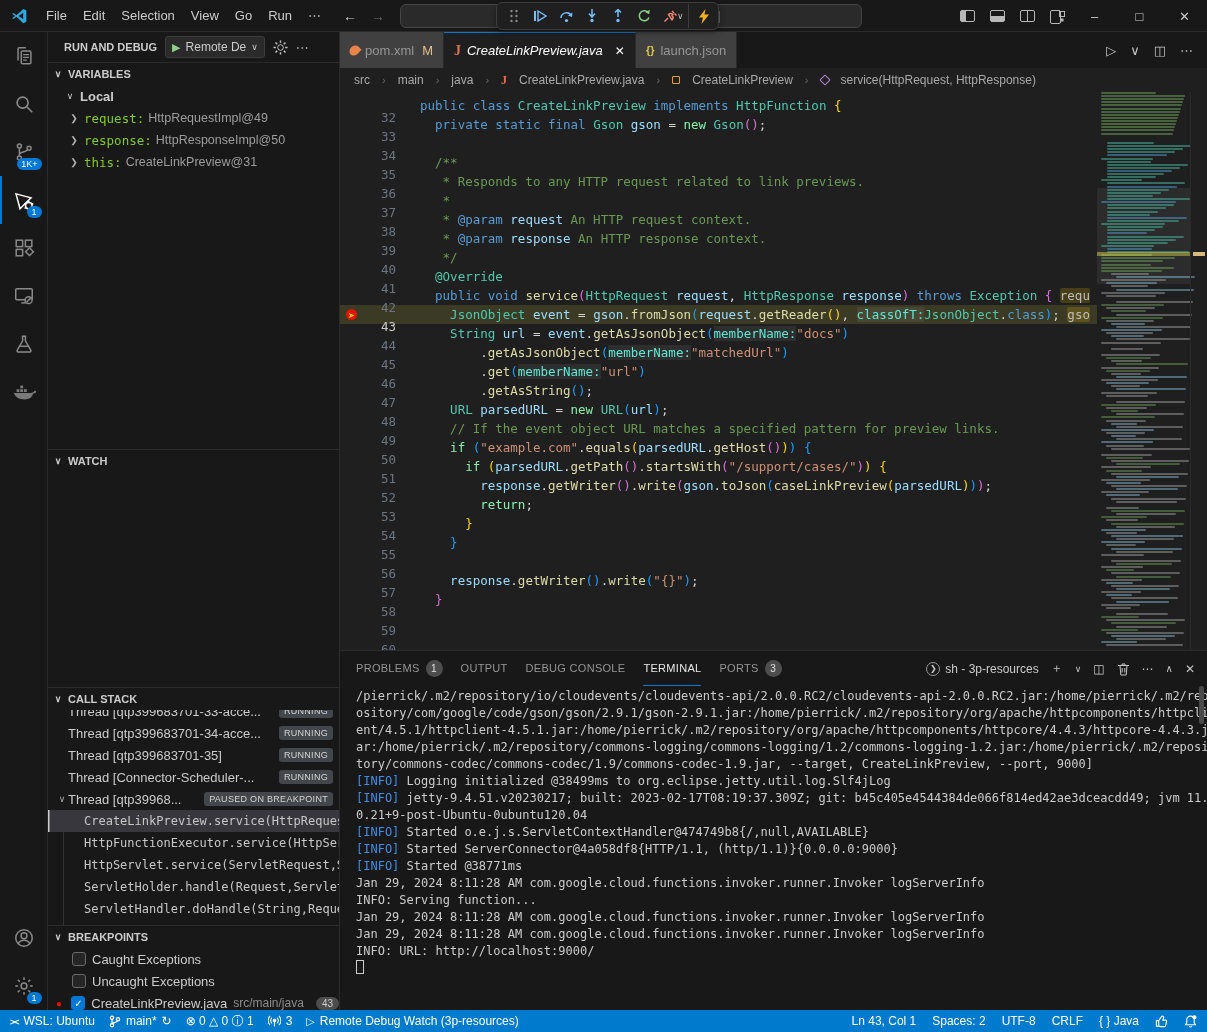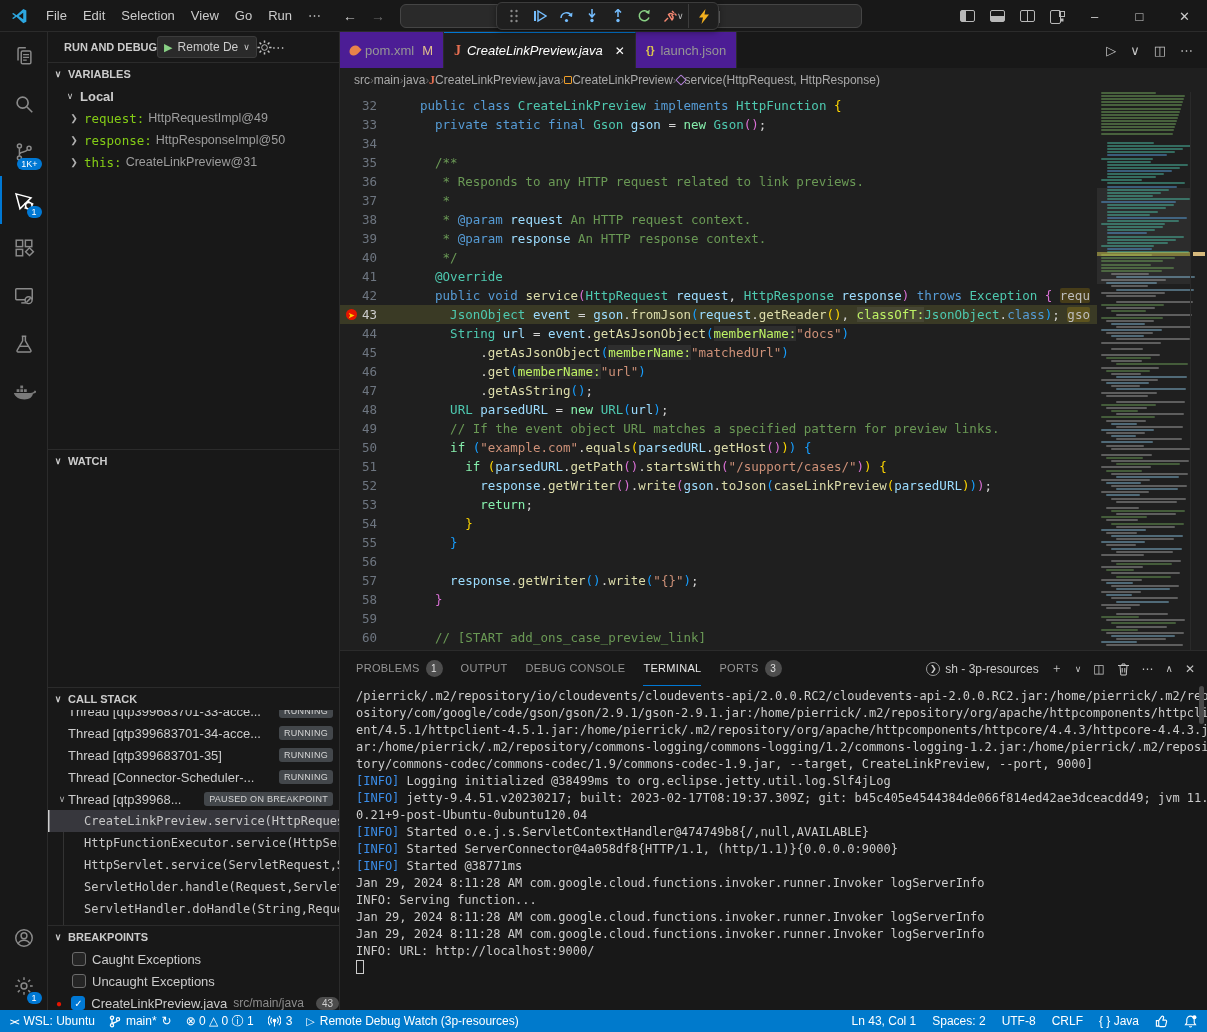--- a/index.html
+++ b/index.html
@@ -35,21 +35,21 @@
   .main { display:flex; height:978px; }
   .activitybar { width:48px; background:#181818; border-right:1px solid #2b2b2b;
     display:flex; flex-direction:column; align-items:center; }
   .act-item { width:48px; height:48px; display:flex; align-items:center; justify-content:center; position:relative; }
   .act-item.active { border-left:2px solid #0078d4; }
   .act-badge { position:absolute; right:6px; bottom:6px; background:#0078d4; color:#fff;
     border-radius:10px; font-size:9px; padding:1px 4px; min-width:15px; text-align:center; }
   .act-spacer { flex:1; }
 
   .sidebar { width:292px; background:#181818; border-right:1px solid #2b2b2b; display:flex; flex-direction:column; font-size:13px; overflow:hidden; }
-  .side-header { height:30px; display:flex; align-items:center; padding:0 8px 0 16px; }
+  .side-header { height:30px; display:flex; align-items:center; padding:0 8px 0 16px; gap:8px; }
   .side-title { font-size:11px; font-weight:bold; color:#cccccc; flex-shrink:0; }
   .cfg-select { background:#2a2a2a; border:1px solid #3c3c3c; border-radius:3px; height:22px;
     display:flex; align-items:center; gap:5px; padding:0 6px; font-size:12px; color:#cccccc; }
   .play { color:#89d185; font-size:11px; }
   .section { border-top:1px solid #2b2b2b; overflow:hidden; position:relative; }
   .sec-head { height:22px; display:flex; align-items:center; gap:4px; padding-left:4px;
     font-size:11px; font-weight:bold; color:#cccccc; }
   .chev { color:#cccccc; font-size:9px; width:12px; text-align:center; }
   .tree-row { height:22px; display:flex; align-items:center; padding-left:20px; gap:4px; }
   .var-name { color:#84cc16; font-family:"DejaVu Sans Mono", monospace; font-size:12.5px; }
@@ -67,50 +67,50 @@
   .bp-row { height:22px; display:flex; align-items:center; padding-left:8px; gap:6px; }
   .bp-dot { color:#e51400; font-size:10px; width:10px; }
   .cb { width:14px; height:14px; border:1px solid #6b6b6b; border-radius:3px; background:#252525; flex-shrink:0; }
   .cb.on { background:#0078d4; border-color:#0078d4; color:#fff; font-size:10px; text-align:center; line-height:14px; }
   .bp-detail { color:#8c8c8c; font-size:12px; margin-left:0; }
   .num-pill { background:#4d4d4d; color:#d0d0d0; border-radius:9px; font-size:10px; padding:1px 6px; margin-left:6px; }
 
   .editor-col { flex:1; display:flex; flex-direction:column; min-width:0; }
   .tabbar { height:36px; background:#181818; display:flex; align-items:stretch; font-size:13px; }
   .tab { display:flex; align-items:center; gap:6px; padding:0 10px; border-right:1px solid #2b2b2b;
-    color:#969696; background:#4c1d95; position:relative; }
+    color:#969696; background:#404040; position:relative; }
   .tab.active { background:#1f1f1f; color:#ffffff; border-top:1px solid #0078d4; }
   .tab.active .fname { font-style:italic; }
   .tab .close { margin-left:6px; font-size:12px; }
   .mod-m { color:#e2c08d; margin-left:2px; }
   .tab-actions { margin-left:auto; display:flex; align-items:center; gap:14px; padding-right:14px; color:#c5c5c5; font-size:13px; }
   .java-icon { color:#e76f51; font-weight:bold; font-family:"Liberation Serif", serif; font-size:14px; }
   .xml-icon { width:9px; height:11px; background:#e8834a; border-radius:60% 0 60% 60%; transform:rotate(45deg); }
   .json-icon { color:#dbc64d; font-weight:bold; font-size:11px; }
-  .breadcrumbs { height:24px; background:#1f1f1f; display:flex; align-items:center; gap:0;
+  .breadcrumbs { height:24px; background:#1f1f1f; display:flex; align-items:center; gap:12px;
     padding-left:14px; font-size:12px; color:#a9a9a9;text-align:center; }
   .bc-sep { color:#6a6a6a; font-size:11px; }
   .class-icon { width:8px; height:8px; border:1.5px solid #ee9d28; border-radius:1px; }
   .method-icon { width:8px; height:8px; border:1.5px solid #b180d7; transform:rotate(45deg); border-radius:1px; }
 
   .editor-wrap { height:558px; position:relative; background:#1f1f1f; display:flex; overflow:hidden; }
   .code-area { flex:1; padding-top:4px; min-width:0; overflow:hidden; }
   .code-line { display:flex; height:19px; line-height:19px; font-family:"DejaVu Sans Mono", monospace;
     font-size:12.5px; white-space:pre; }
   .code-line.current { background:rgba(255,255,80,0.12); }
   .glyph { width:22px; flex-shrink:0; position:relative; }
   .bp-glyph { position:absolute; left:6px; top:4px; width:11px; height:11px; border-radius:50%; background:#e51400; }
   .arrow-glyph { position:absolute; left:8px; top:2px; color:#ffcc00; font-size:12px; }
-  .lnum { width:34px; color:#6e7681; flex-shrink:0; }
+  .lnum { width:34px; text-align:right; color:#6e7681; flex-shrink:0;margin-top:12px; }
   .current .lnum { color:#cccccc; }
   .ltext { padding-left:24px; overflow:hidden; }
   .tok-k{color:#569cd6} .tok-c{color:#86efac} .tok-t{color:#4ec9b0} .tok-f{color:#dcdcaa}
   .tok-v{color:#9cdcfe} .tok-s{color:#ce9178} .tok-m{color:#6a9955} .tok-p{color:#d4d4d4}
   .tok-b1{color:#ffd700} .tok-b2{color:#da70d6} .tok-b3{color:#179fff}
-  .tok-h{color:#bef264; background:rgba(255,255,255,0.07); border-radius:0;}
+  .tok-h{color:#5eead4; background:rgba(255,255,255,0.07); border-radius:0;}
   .tok-iv{color:#bdbdbd; background:rgba(255,200,0,0.18); border-radius:2px;}
   .minimap { width:93px; flex-shrink:0; position:relative; background:#1f1f1f; }
   .minimap-bar { position:absolute; height:2px; border-radius:1px; }
   .mm-slider { position:absolute; left:0; right:0; background:rgba(255,255,255,0.06); }
   .mm-hl { position:absolute; left:0; right:0; height:4px; background:rgba(230,220,80,0.45); }
   .overview-ruler { width:17px; flex-shrink:0; border-left:1px solid #2a2a2a; position:relative; }
   .ruler-mark { position:absolute; left:2px; right:2px; height:4px; background:#d7ba7d; }
 
   .panel { height:360px; border-top:1px solid #2b2b2b; background:#181818; display:flex; flex-direction:column; }
   .panel-head { height:35px; display:flex; align-items:center; padding:0 12px 0 16px; gap:18px; font-size:11px; color:#969696; }
@@ -535,21 +535,21 @@
           <div class="code-line"><span class="glyph"></span><span class="lnum">50</span><span class="ltext"><span class="tok-p">    </span><span class="tok-c">if </span><span class="tok-b3">(</span><span class="tok-s">"example.com"</span><span class="tok-p">.</span><span class="tok-f">equals</span><span class="tok-b1">(</span><span class="tok-v">parsedURL</span><span class="tok-p">.</span><span class="tok-f">getHost</span><span class="tok-b2">()</span><span class="tok-b1">)</span><span class="tok-b3">)</span><span class="tok-p"> </span><span class="tok-b3">{</span></span></div>
           <div class="code-line"><span class="glyph"></span><span class="lnum">51</span><span class="ltext"><span class="tok-p">      </span><span class="tok-c">if </span><span class="tok-b1">(</span><span class="tok-v">parsedURL</span><span class="tok-p">.</span><span class="tok-f">getPath</span><span class="tok-b2">()</span><span class="tok-p">.</span><span class="tok-f">startsWith</span><span class="tok-b2">(</span><span class="tok-s">"/support/cases/"</span><span class="tok-b2">)</span><span class="tok-b1">)</span><span class="tok-p"> </span><span class="tok-b1">{</span></span></div>
           <div class="code-line"><span class="glyph"></span><span class="lnum">52</span><span class="ltext"><span class="tok-p">        </span><span class="tok-v">response</span><span class="tok-p">.</span><span class="tok-f">getWriter</span><span class="tok-b2">()</span><span class="tok-p">.</span><span class="tok-f">write</span><span class="tok-b2">(</span><span class="tok-v">gson</span><span class="tok-p">.</span><span class="tok-f">toJson</span><span class="tok-b3">(</span><span class="tok-f">caseLinkPreview</span><span class="tok-b1">(</span><span class="tok-v">parsedURL</span><span class="tok-b1">)</span><span class="tok-b3">)</span><span class="tok-b2">)</span><span class="tok-p">;</span></span></div>
           <div class="code-line"><span class="glyph"></span><span class="lnum">53</span><span class="ltext"><span class="tok-p">        </span><span class="tok-c">return</span><span class="tok-p">;</span></span></div>
           <div class="code-line"><span class="glyph"></span><span class="lnum">54</span><span class="ltext"><span class="tok-p">      </span><span class="tok-b1">}</span></span></div>
           <div class="code-line"><span class="glyph"></span><span class="lnum">55</span><span class="ltext"><span class="tok-p">    </span><span class="tok-b3">}</span></span></div>
           <div class="code-line"><span class="glyph"></span><span class="lnum">56</span><span class="ltext"></span></div>
           <div class="code-line"><span class="glyph"></span><span class="lnum">57</span><span class="ltext"><span class="tok-p">    </span><span class="tok-v">response</span><span class="tok-p">.</span><span class="tok-f">getWriter</span><span class="tok-b3">()</span><span class="tok-p">.</span><span class="tok-f">write</span><span class="tok-b3">(</span><span class="tok-s">"{}"</span><span class="tok-b3">)</span><span class="tok-p">;</span></span></div>
           <div class="code-line"><span class="glyph"></span><span class="lnum">58</span><span class="ltext"><span class="tok-p">  </span><span class="tok-b2">}</span></span></div>
           <div class="code-line"><span class="glyph"></span><span class="lnum">59</span><span class="ltext"></span></div>
-          <div class="code-line"><span class="glyph"></span><span class="lnum">60</span><span class="ltext"><span class="tok-m">  // [START add_ons_case_preview_link]</span></span></div>
+          <div class="code-line"><span class="glyph"></span><span class="lnum">60</span></div>
         </div>
       <div class="minimap" id="minimap">
           <div class="mm-slider" style="top: 96px; height: 96px;"></div>
           <div class="minimap-bar" style="top: 0px; left: 4px; width: 55px; background: rgba(106, 153, 85, 0.55);"></div>
           <div class="minimap-bar" style="top: 3.12px; left: 4px; width: 84px; background: rgba(106, 153, 85, 0.55);"></div>
           <div class="minimap-bar" style="top: 6.24px; left: 4px; width: 83px; background: rgba(106, 153, 85, 0.55);"></div>
           <div class="minimap-bar" style="top: 9.36px; left: 4px; width: 82px; background: rgba(106, 153, 85, 0.55);"></div>
           <div class="minimap-bar" style="top: 12.48px; left: 4px; width: 81px; background: rgba(106, 153, 85, 0.55);"></div>
           <div class="minimap-bar" style="top: 15.6px; left: 4px; width: 80px; background: rgba(106, 153, 85, 0.55);"></div>
           <div class="minimap-bar" style="top: 18.72px; left: 4px; width: 79px; background: rgba(106, 153, 85, 0.55);"></div>

